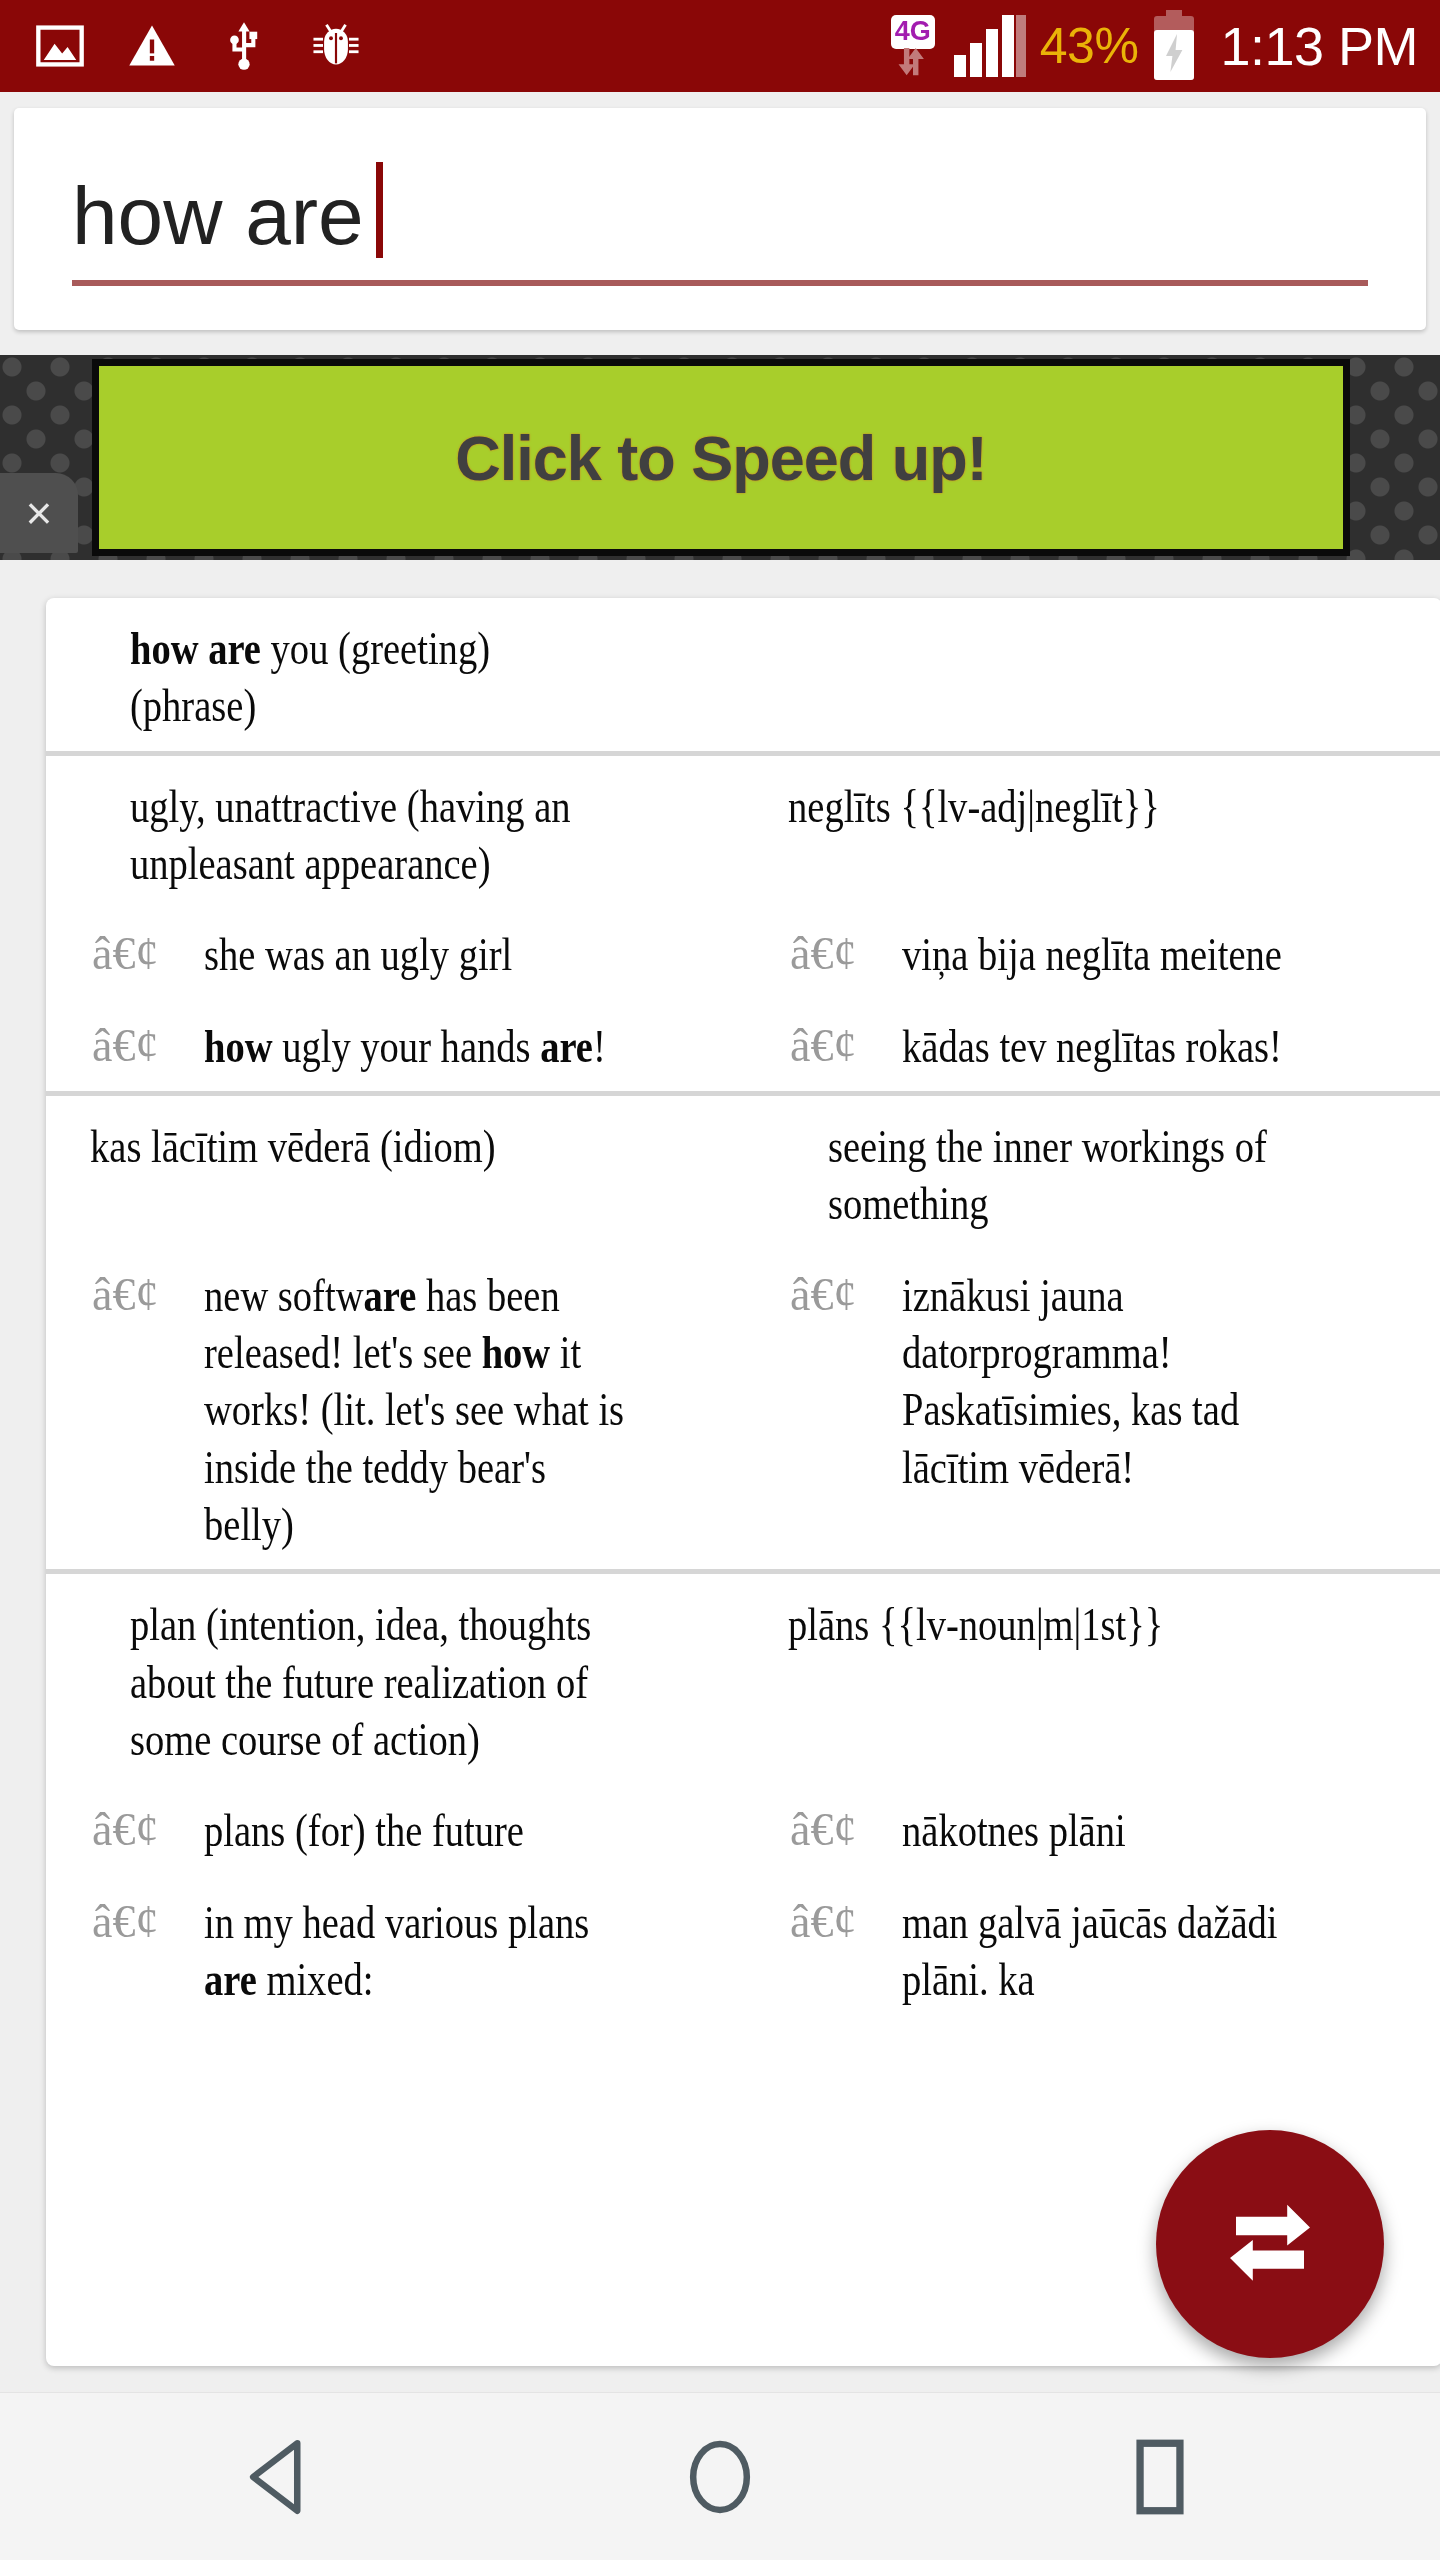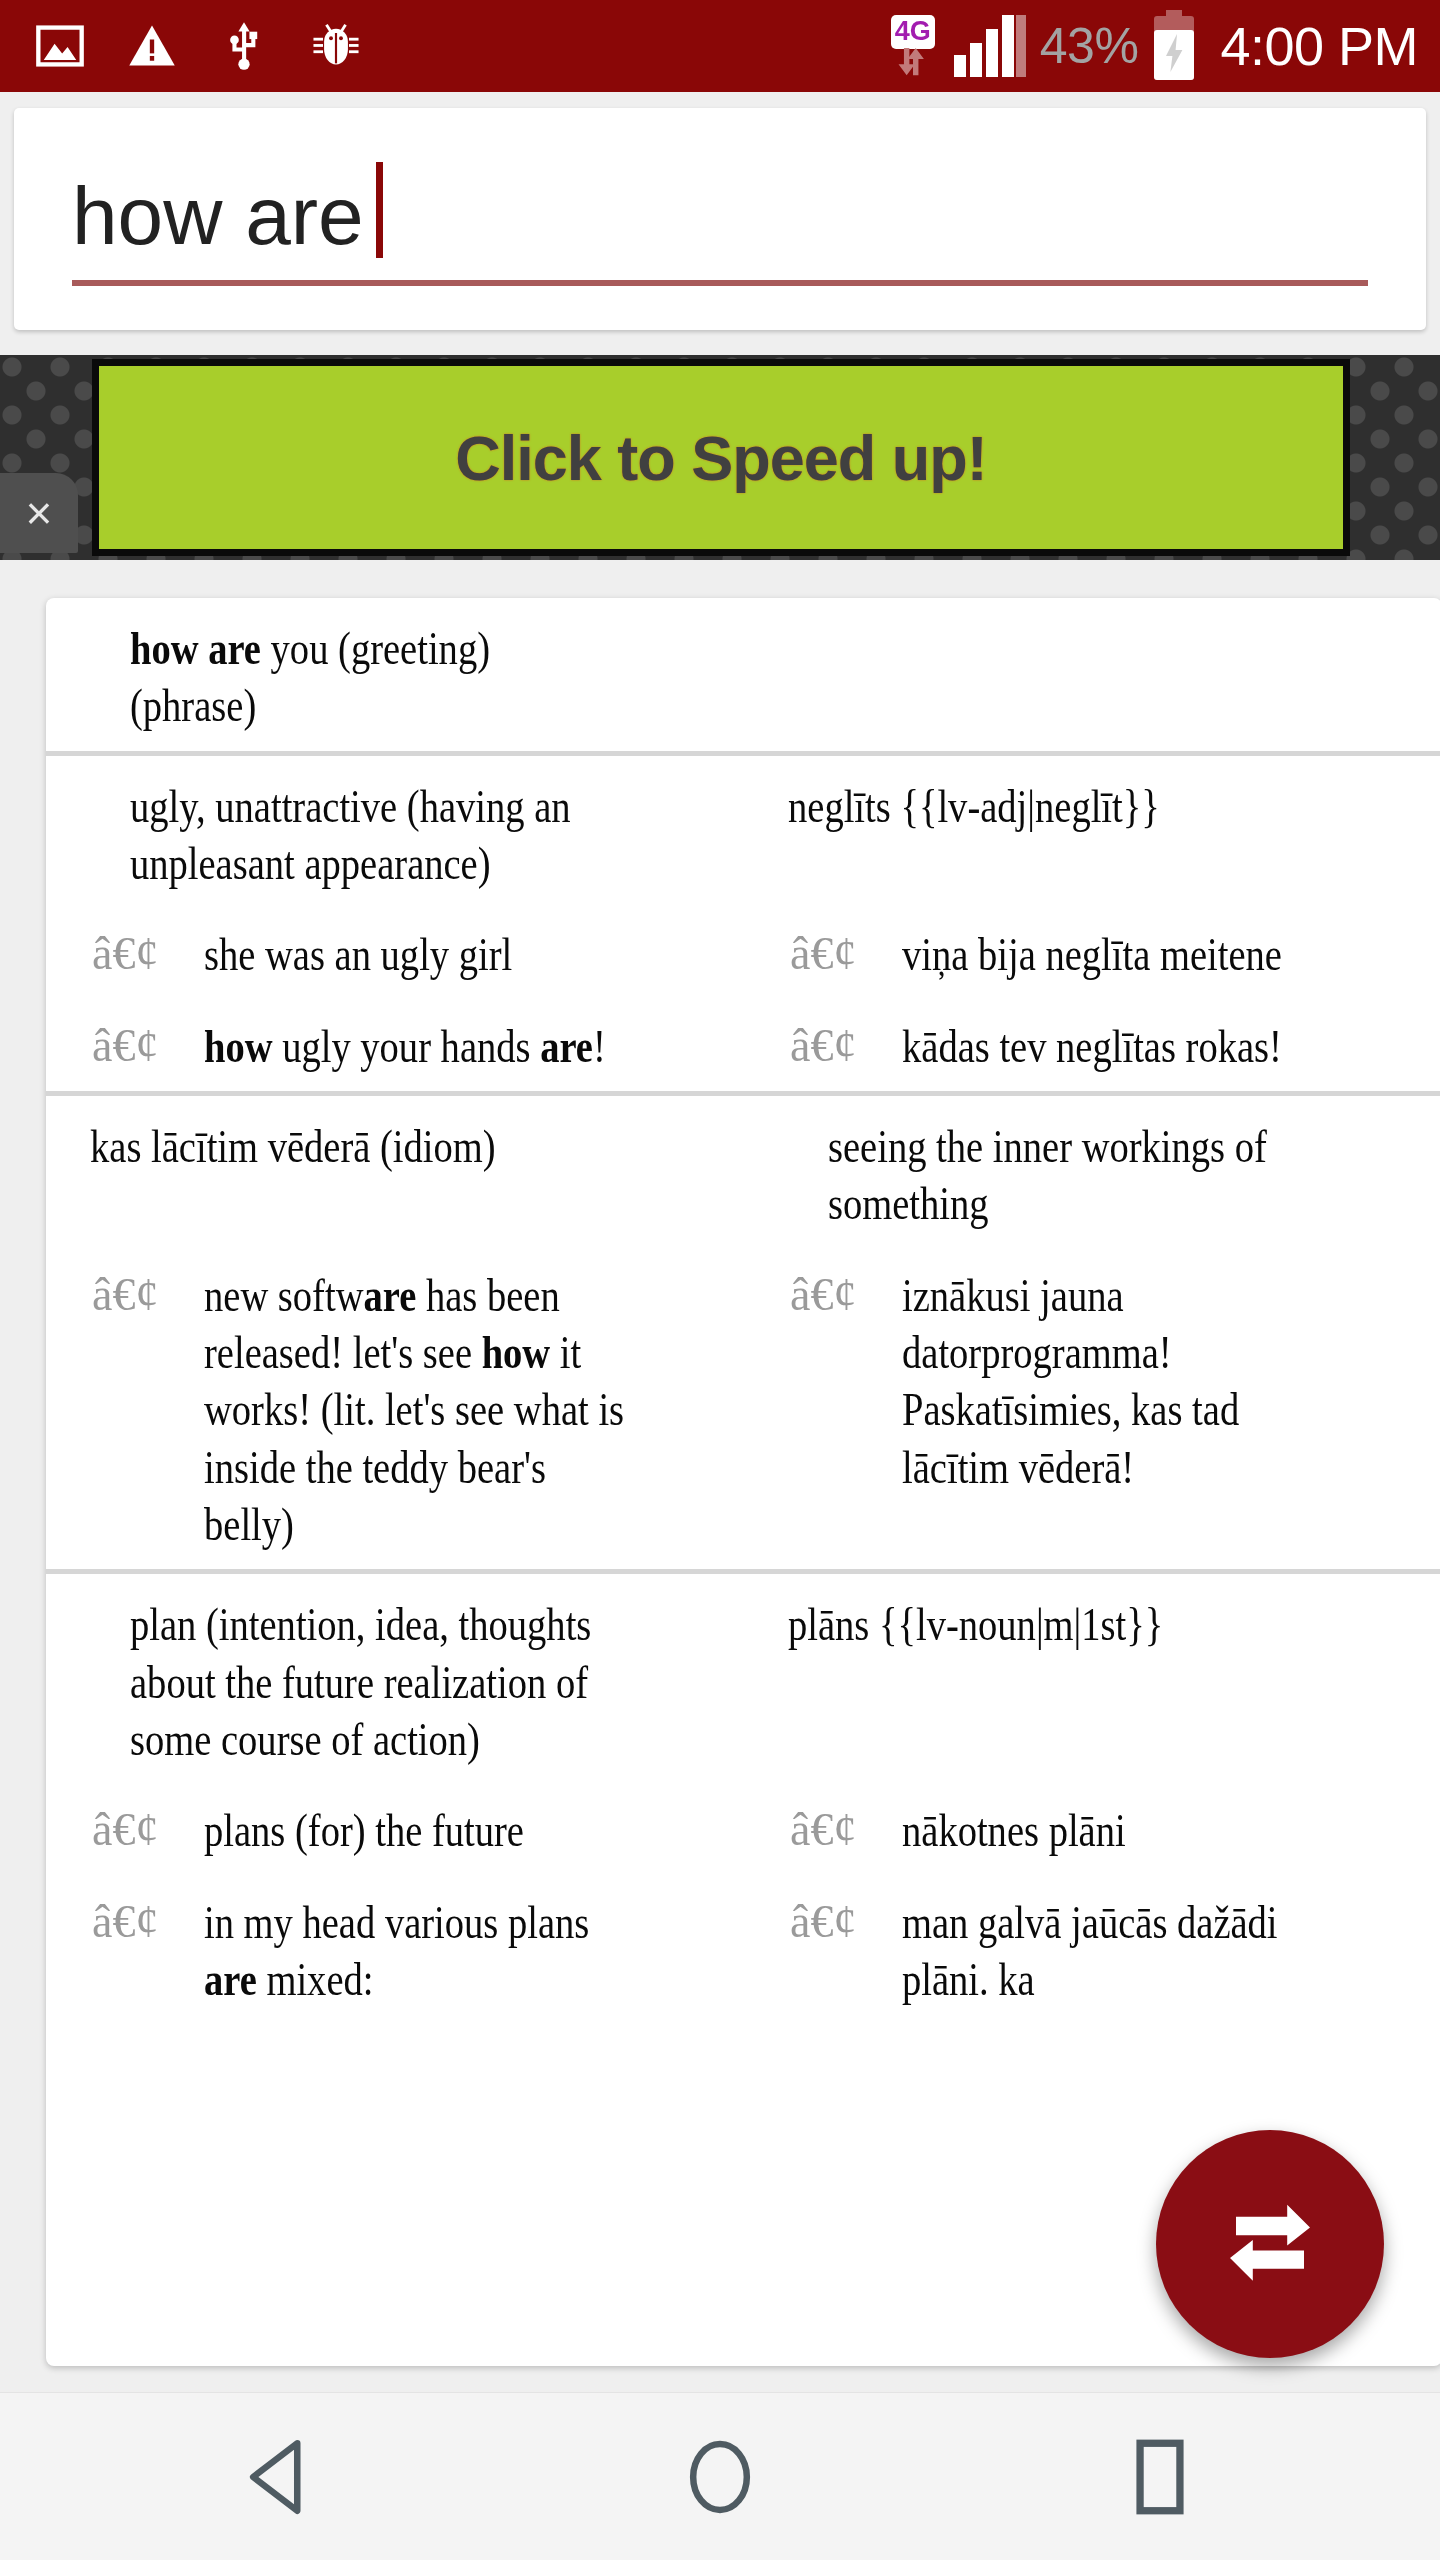--- a/index.html
+++ b/index.html
@@ -29,21 +29,21 @@
     display: flex;
     align-items: center;
     padding: 0 22px 0 34px;
   }
   .status-left { display: flex; align-items: center; gap: 40px; }
   .status-right { margin-left: auto; display: flex; align-items: center; gap: 14px; }
 
   .sb-icon { display: block; }
 
   .pct-text {
-    color: #a3a3a3;
+    color: #eab308;
     font-size: 50px;
     font-weight: 400;
     letter-spacing: -0.5px;
     line-height: 1;
     font-family: "Liberation Sans", sans-serif;
   }
   .clock-text {
     color: #ffffff;
     font-size: 54px;
     font-weight: 400;
@@ -294,21 +294,21 @@
         <rect x="31" y="0" width="5" height="31" fill="#c07c7c"></rect>
       </svg>
       <span class="pct-text">43%</span>
 
       <svg width="44" height="72" viewBox="0 0 22 36">
         <rect x="7" y="0" width="8" height="4" fill="#b35c5c"></rect>
         <rect x="1" y="3" width="20" height="32" rx="1.5" fill="#b35c5c"></rect>
         <rect x="1" y="10" width="20" height="25" rx="1.5" fill="#ffffff"></rect>
         <path d="M12.5 12 L7 23 h3.2 l-1 8 l6 -11 h-3.4 Z" fill="#cfcfcf"></path>
       </svg>
-      <span class="clock-text">4:00 PM</span>
+      <span class="clock-text">1:13 PM</span>
     </div>
   </div>
 
   <div class="search-card">
     <div class="search-input-wrap">
       <div class="search-row">
         <span class="search-text">how are</span>
         <span class="caret"></span>
       </div>
     </div>

